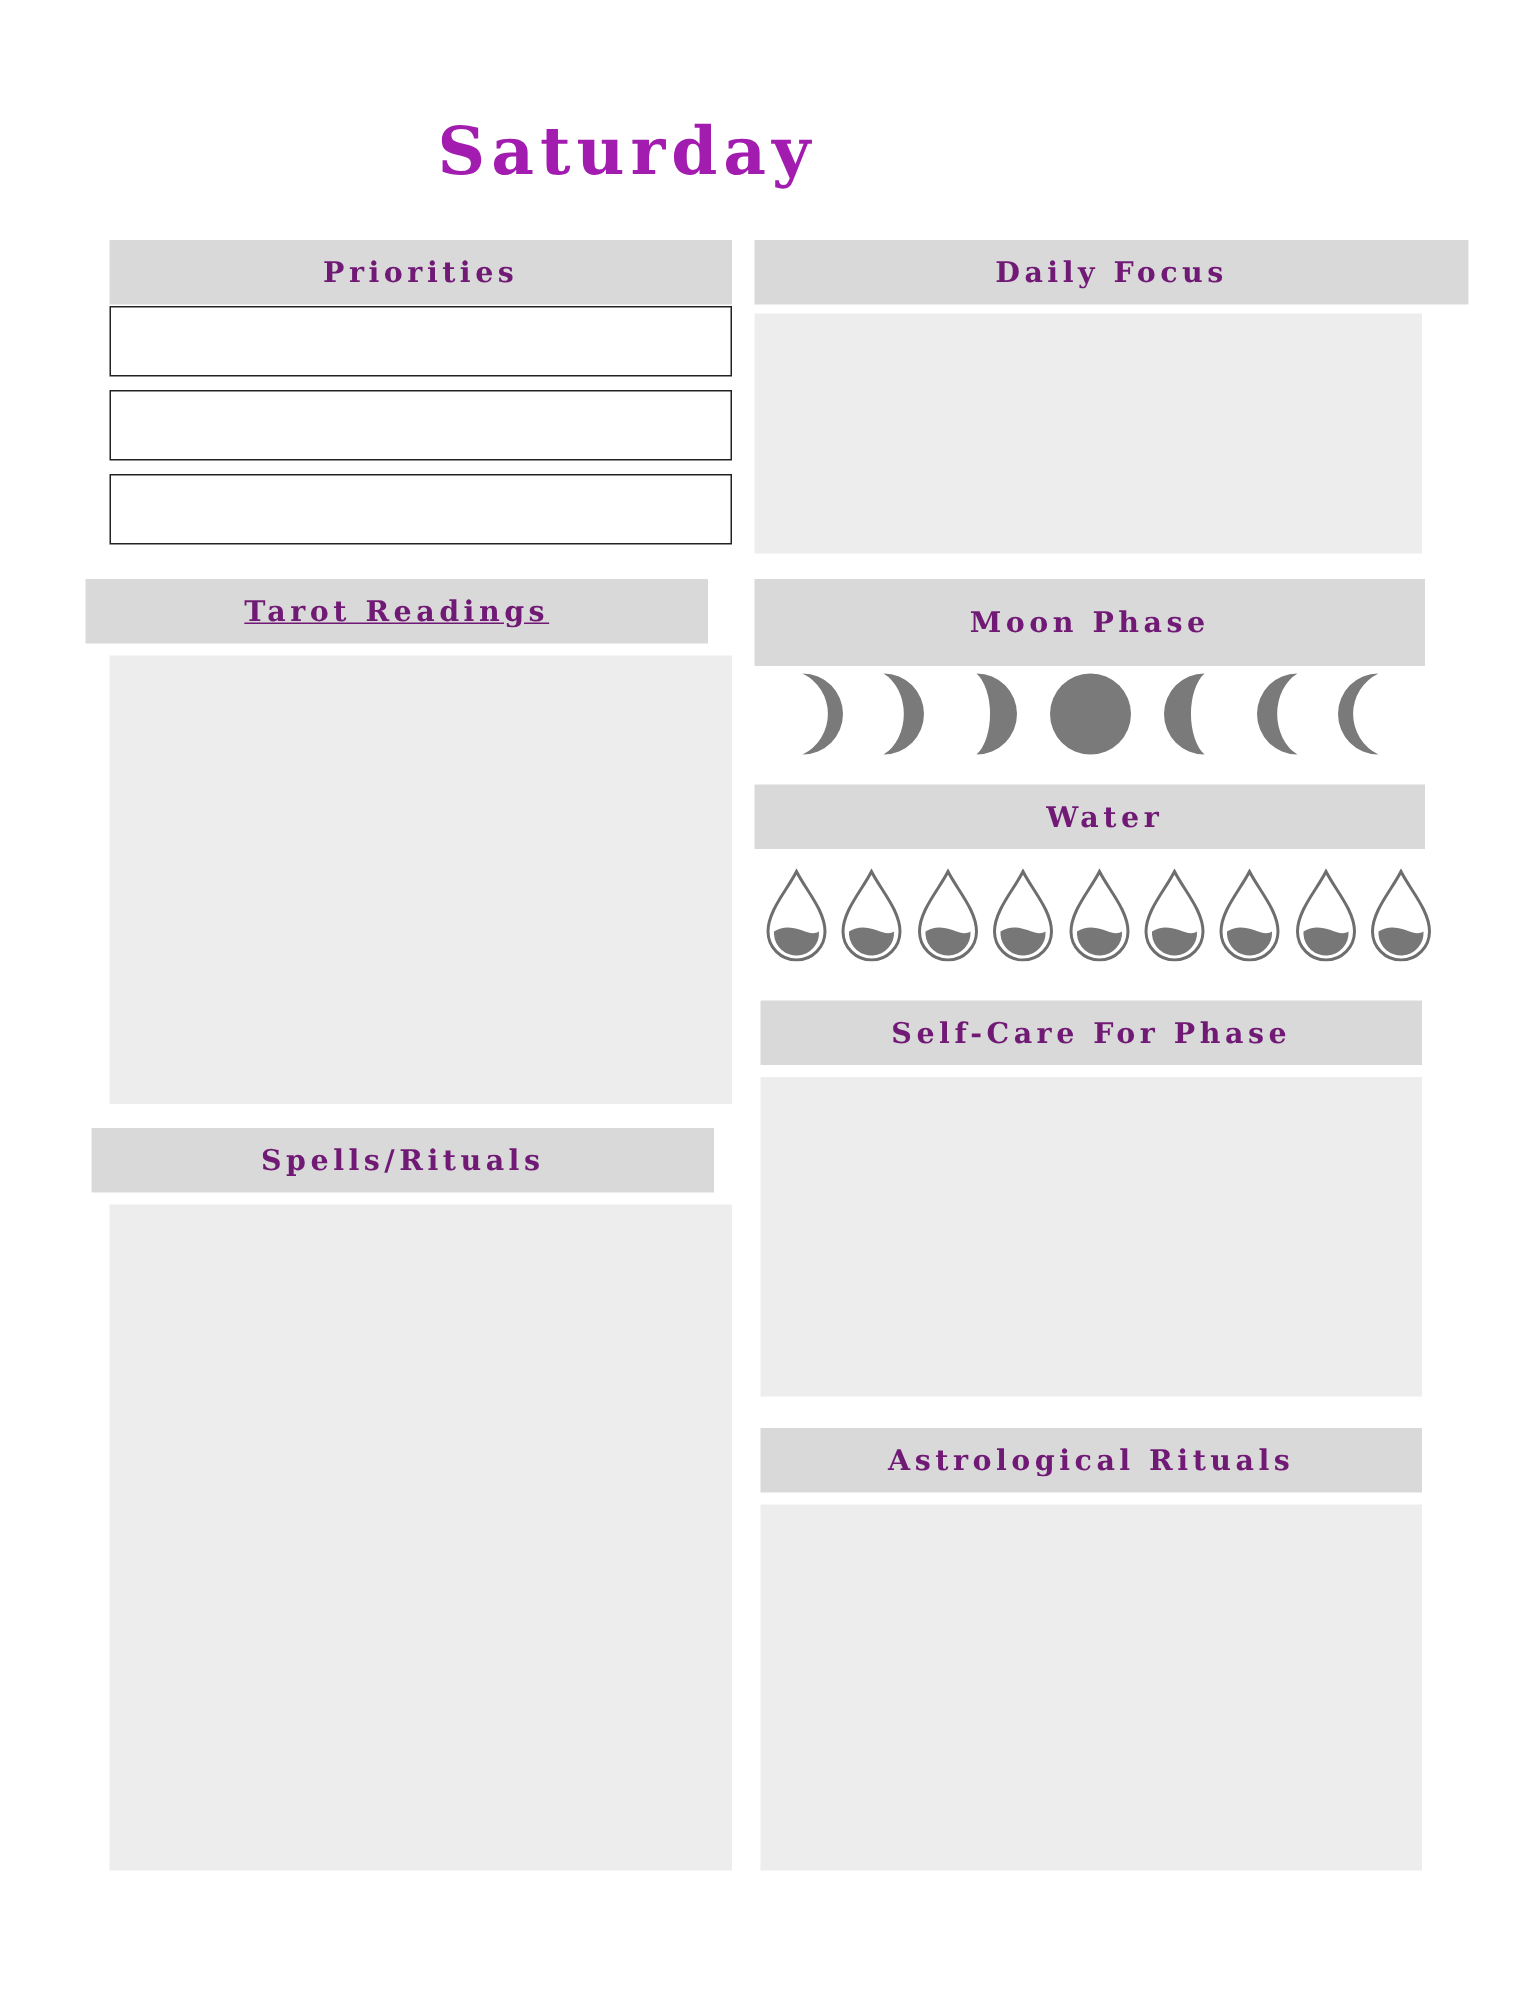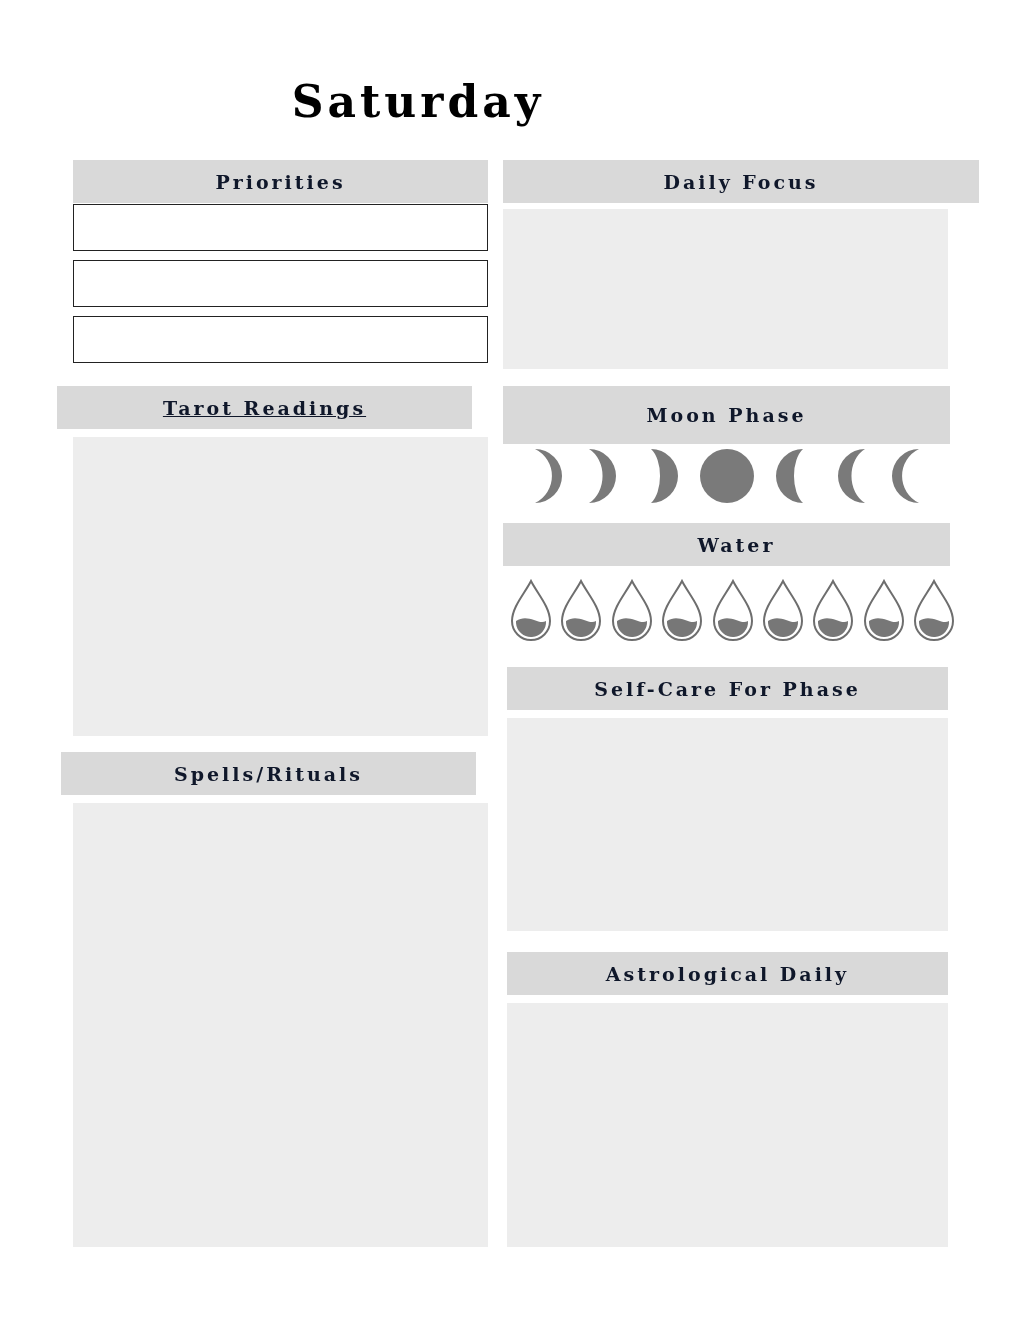--- a/index.html
+++ b/index.html
@@ -1,24 +1,24 @@
 <!DOCTYPE html>
 <html><head>
 <meta charset="utf-8">
 <style>
   html, body { margin: 0; padding: 0; background: #ffffff; }
   body { width: 1024px; height: 1326px; position: relative; overflow: hidden;
          font-family: "DejaVu Serif", "Liberation Serif", serif; }
   .abs { position: absolute; box-sizing: border-box; }
   .title { left: 0; top: 72px; width: 836px; text-align: center;
            font-family: "DejaVu Serif", serif; font-weight: bold; font-size: 44px;
-           letter-spacing: 4px; color: #000000; line-height: 60px; }
+           letter-spacing: 4px; color: #a21caf; line-height: 60px; }
   .hdr { background: #d9d9d9; display: flex; align-items: center; justify-content: center;
          font-family: "DejaVu Serif", serif; font-weight: bold; font-size: 19px;
-         letter-spacing: 3px; color: #0f172a; }
+         letter-spacing: 3px; color: #701a75; }
   .box { background: #ededed; }
   .prio { background: #ffffff; border: 1.5px solid #222; }
   .moons { display: flex; justify-content: center; gap: 14px; align-items: center; }
   .drops { display: flex; justify-content: space-between; align-items: center; }
 </style>
 </head>
 <body>
 
 <div class="abs title">Saturday</div>
 
@@ -119,15 +119,15 @@
       <path d="M6 42 C12 38 18 39 24 41 C29 43 33 44 36 42 A15 15 0 0 1 6 44 Z" fill="#777"></path>
     </svg>
 </div>
 
 <div class="abs hdr" style="left:507px; top:667px; width:441px; height:43px;">
   <span>Self-Care For Phase</span>
 </div>
 <div class="abs box" style="left:507px; top:718px; width:441px; height:213px;"></div>
 
 <div class="abs hdr" style="left:507px; top:952px; width:441px; height:43px;">
-  <span>Astrological Daily</span>
+  <span>Astrological Rituals</span>
 </div>
 <div class="abs box" style="left:507px; top:1003px; width:441px; height:244px;"></div>
 
 </body></html>

